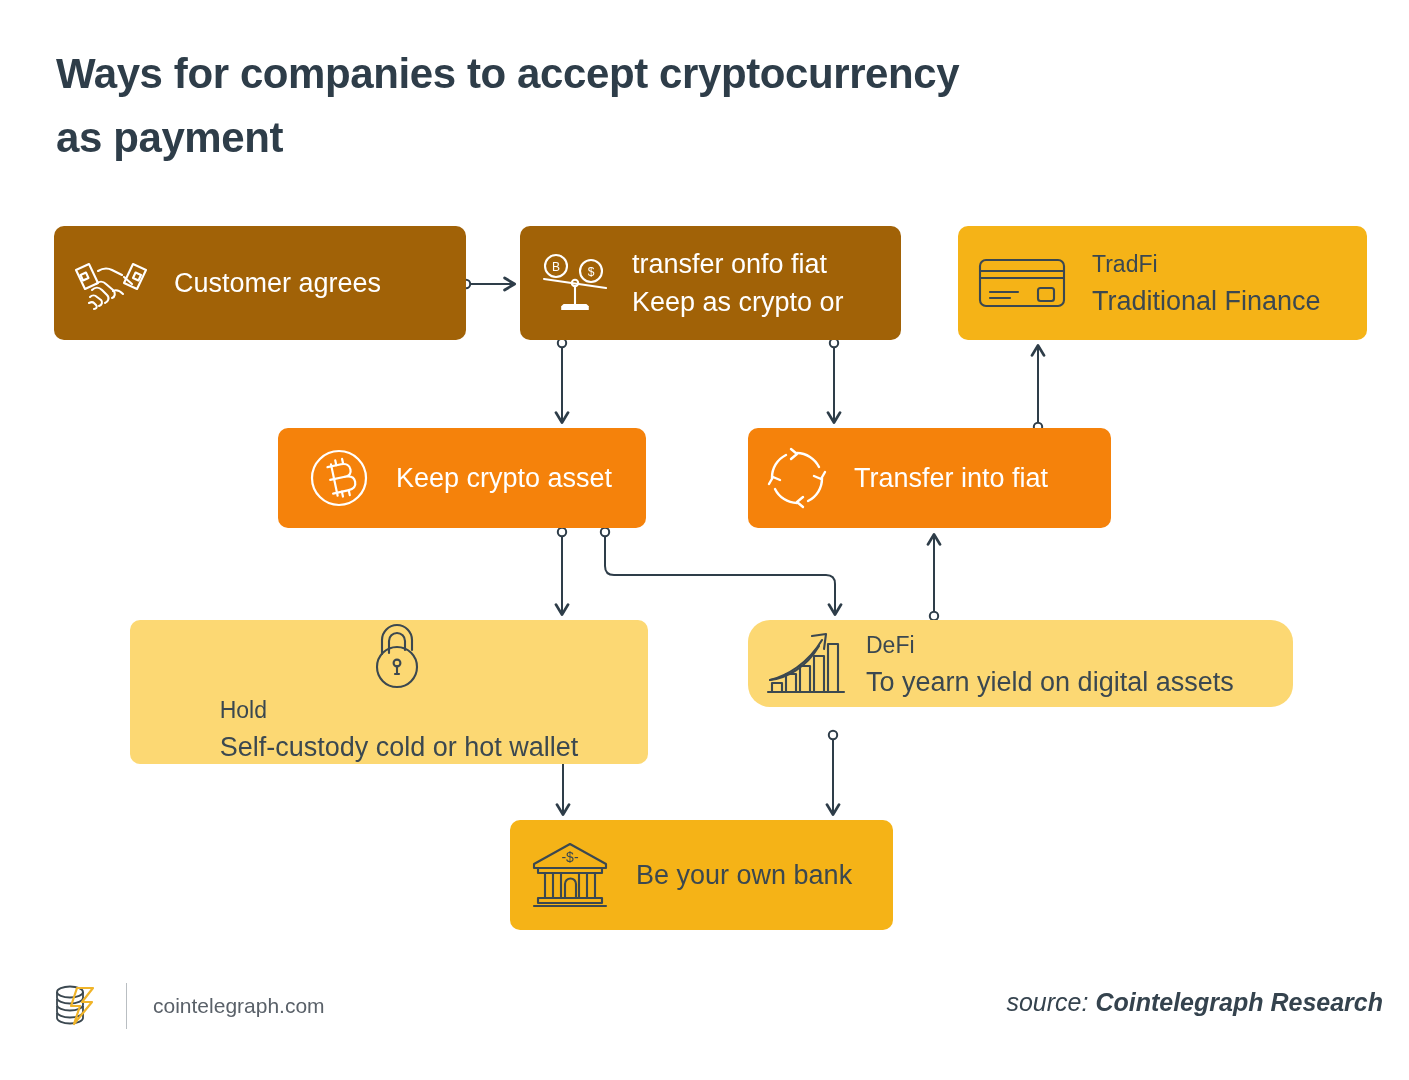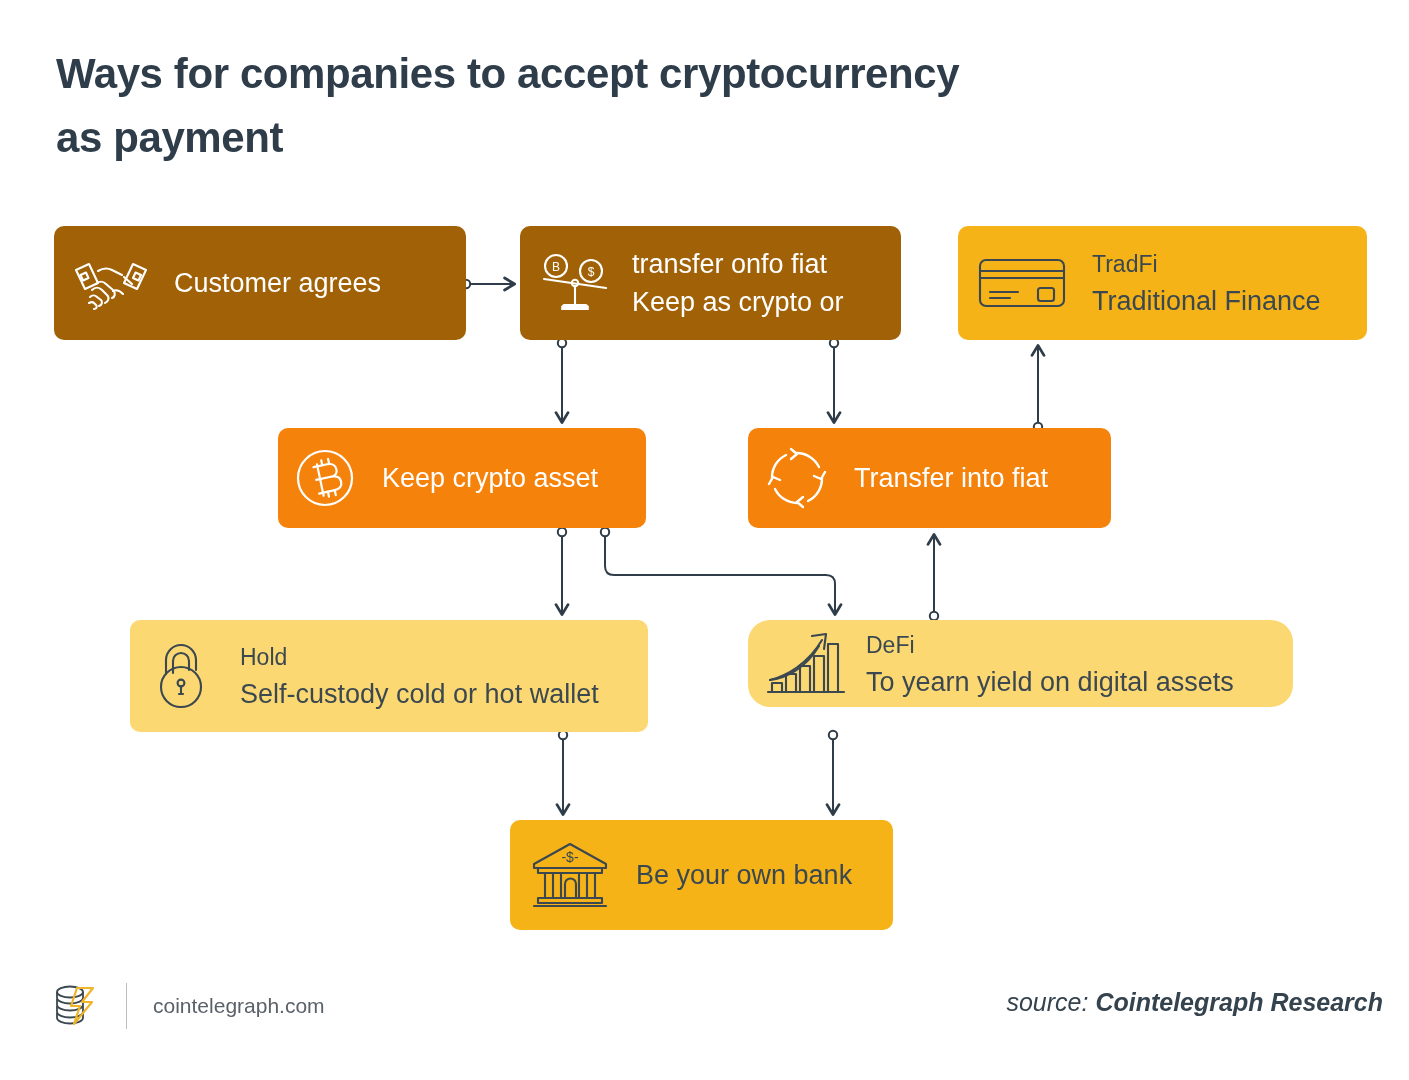--- a/index.html
+++ b/index.html
@@ -43,23 +43,23 @@
   .node.gold{background:#f5b317;}
   .node.gold .txt{color:#3b4850;}
 
   .txt-line{font-size:27px;line-height:38px;font-weight:normal;white-space:nowrap;}
   .txt-strong{font-size:23px;line-height:36px;font-weight:normal;white-space:nowrap;}
 
   
   #n-customer{left:54px;  top:226px; width:412px; height:114px; padding-left:18px;}
   #n-keepas  {left:520px; top:226px; width:381px; height:114px; padding-left:16px;}
   #n-tradfi  {left:958px; top:226px; width:409px; height:114px; padding-left:18px;}
-  #n-keepasset{left:278px;top:428px; width:368px; height:100px; padding-left:14px;}
+  #n-keepasset{left:278px;top:428px; width:368px; height:100px; padding-left:28px;}
   #n-transfer{left:748px; top:428px; width:363px; height:100px; padding-left:16px;}
-  #n-hold    {left:130px; top:620px; width:518px; height:112px; padding-left:20px;}
+  #n-hold    {left:130px; top:620px; width:518px; height:144px; padding-left:20px;flex-direction:column;}
   #n-defi    {left:748px; top:620px; width:545px; height:87px; padding-left:16px;border-radius:22px;}
   #n-bank    {left:510px; top:820px; width:383px; height:110px; padding-left:18px;}
 
   .gap-lg{width:24px;}
   .gap-md{width:18px;}
 
   
   .footer{position:absolute;left:0;top:960px;width:1409px;height:110px;}
   .footer-left{position:absolute;left:52px;top:18px;display:flex;align-items:center;}
   .footer-div{width:1px;height:46px;background:#b9bec2;margin:0 26px;}

